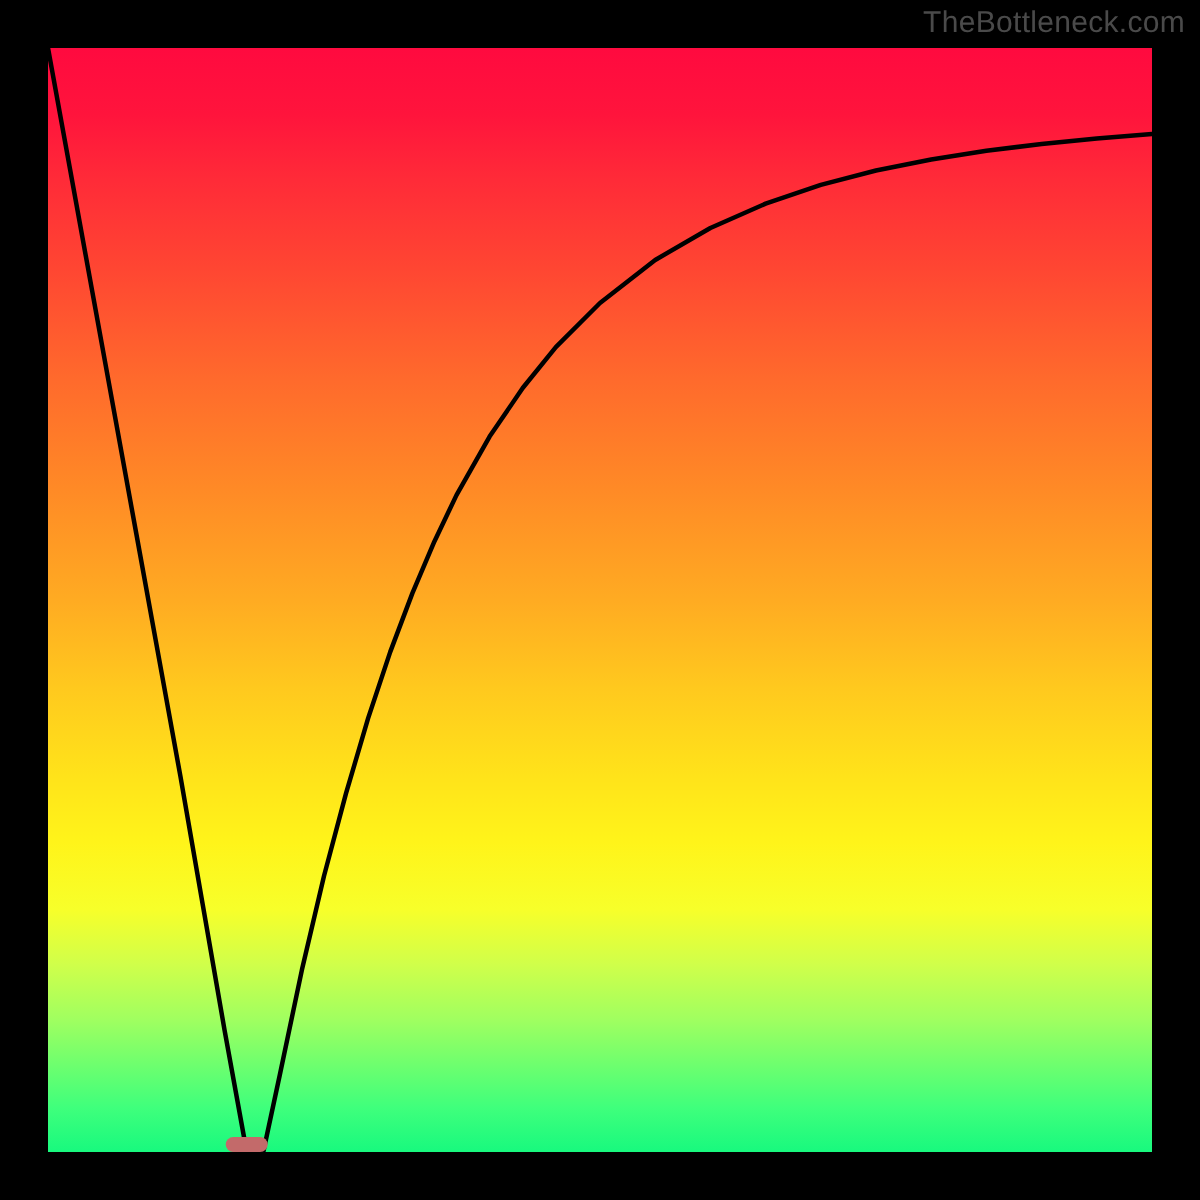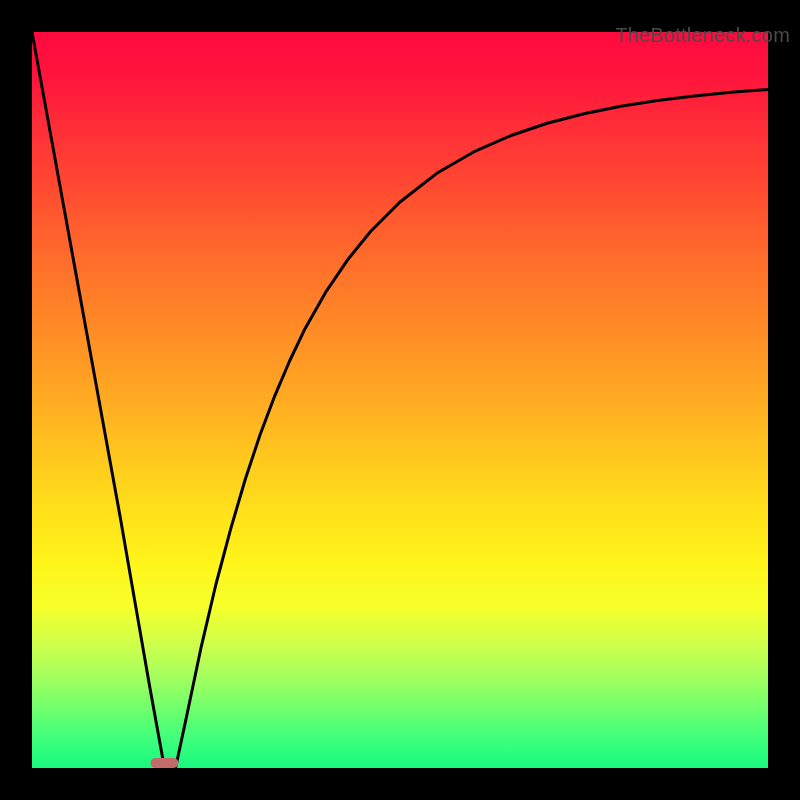--- a/index.html
+++ b/index.html
@@ -52,21 +52,20 @@
     display: block;
   }
   .watermark {
     position: absolute;
     top: 4px;
     right: 10px;
     color: #4a4a4a;
     font-size: 20px;
     letter-spacing: 0.2px;
     font-weight: 400;
-    margin-top: 20px;
   }
 </style>
 </head>
 <body>
 
 <div class="frame">
 
   <div class="plot-area">
     <svg viewBox="0 0 736 736" preserveAspectRatio="none">
       <g id="series-group">

